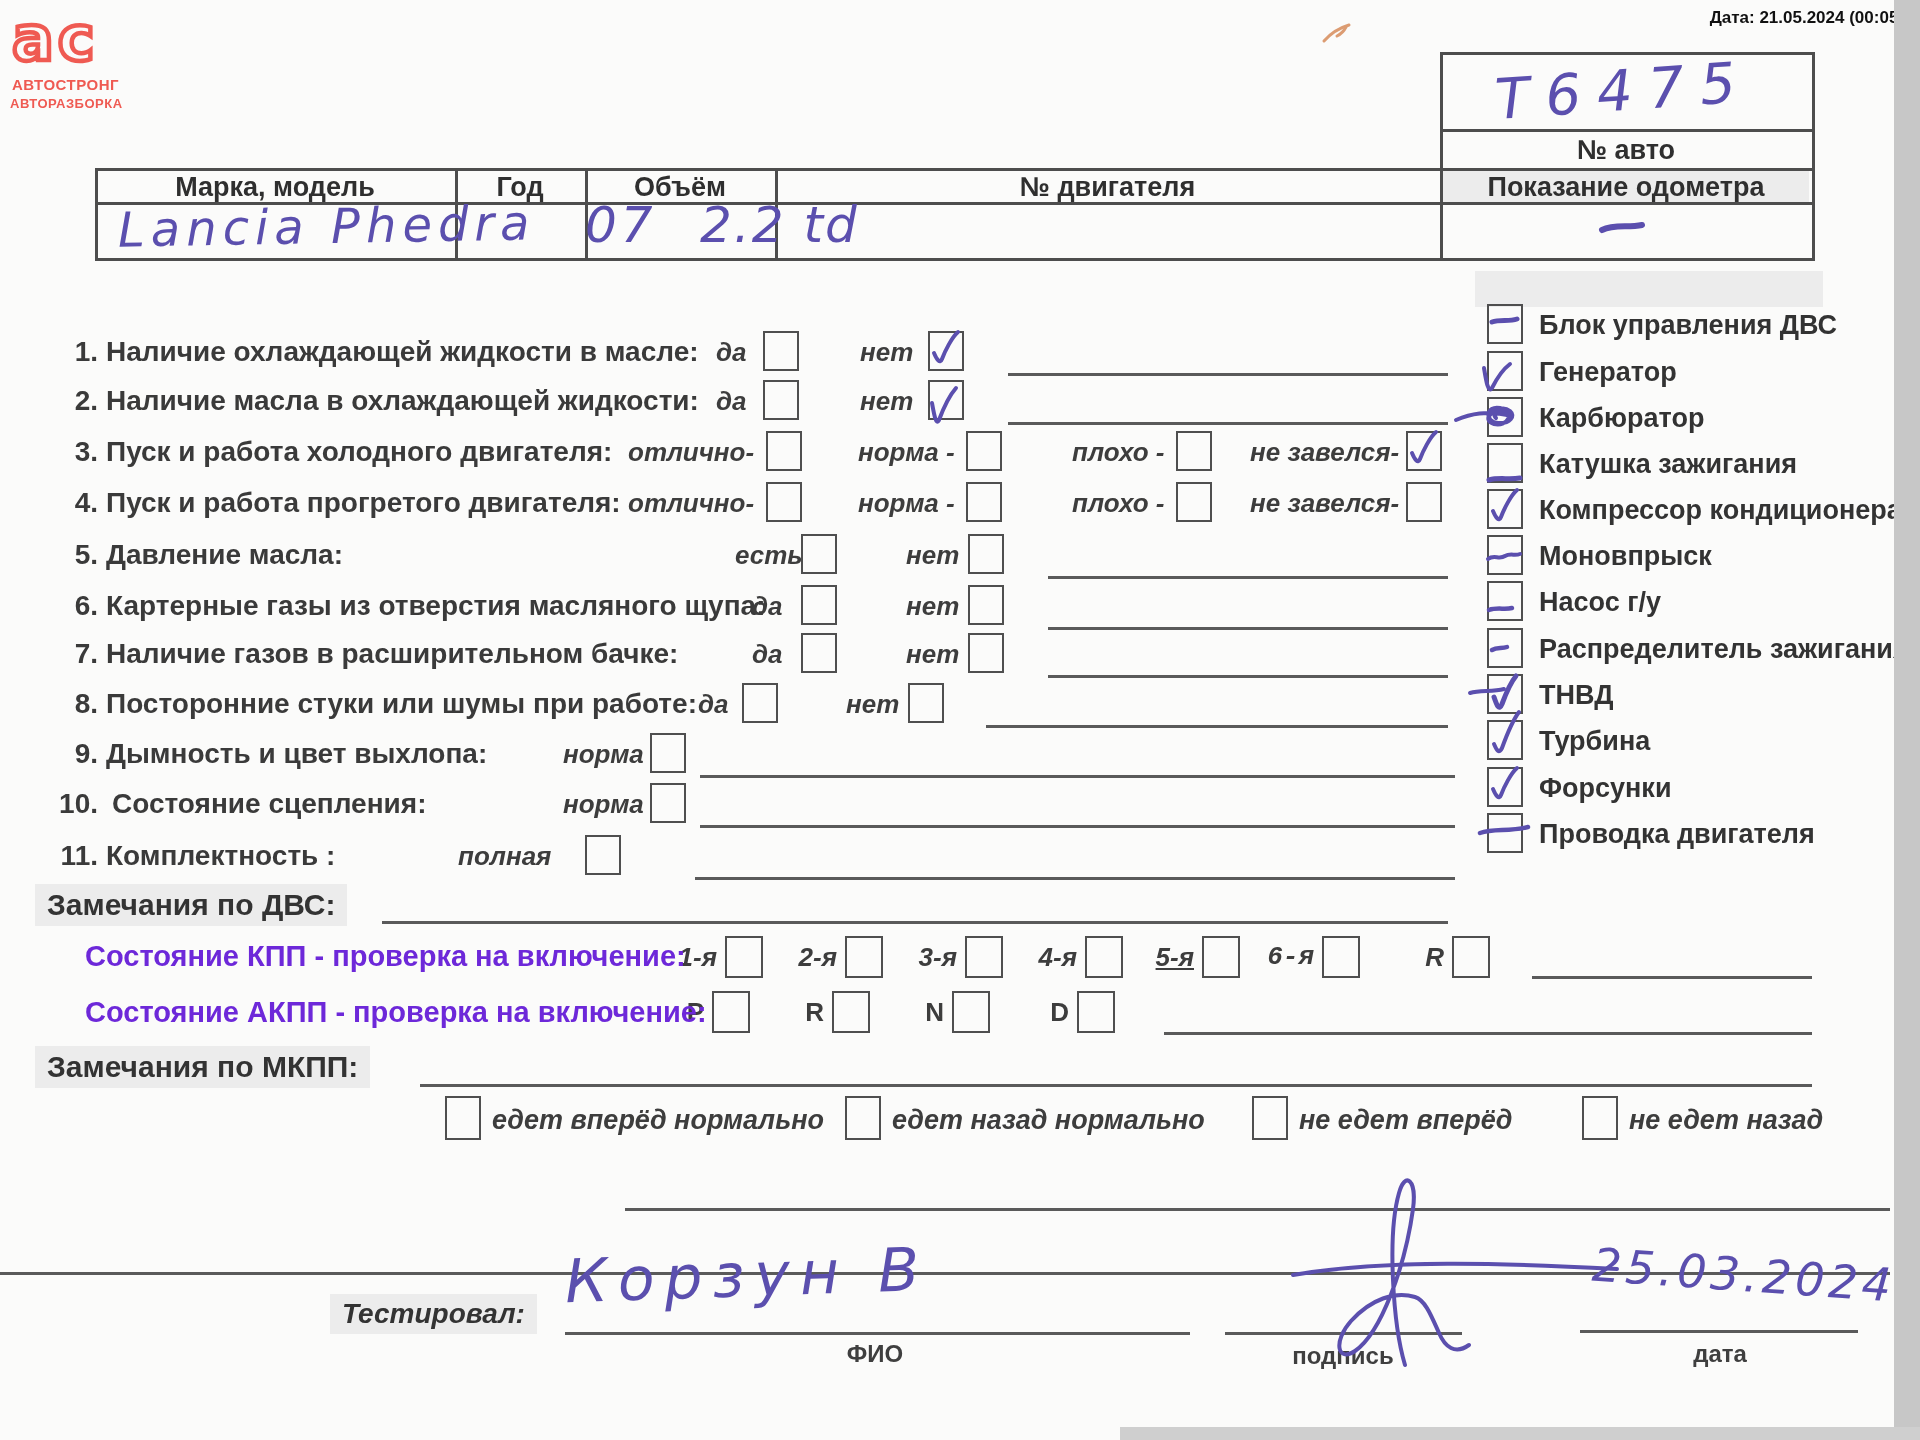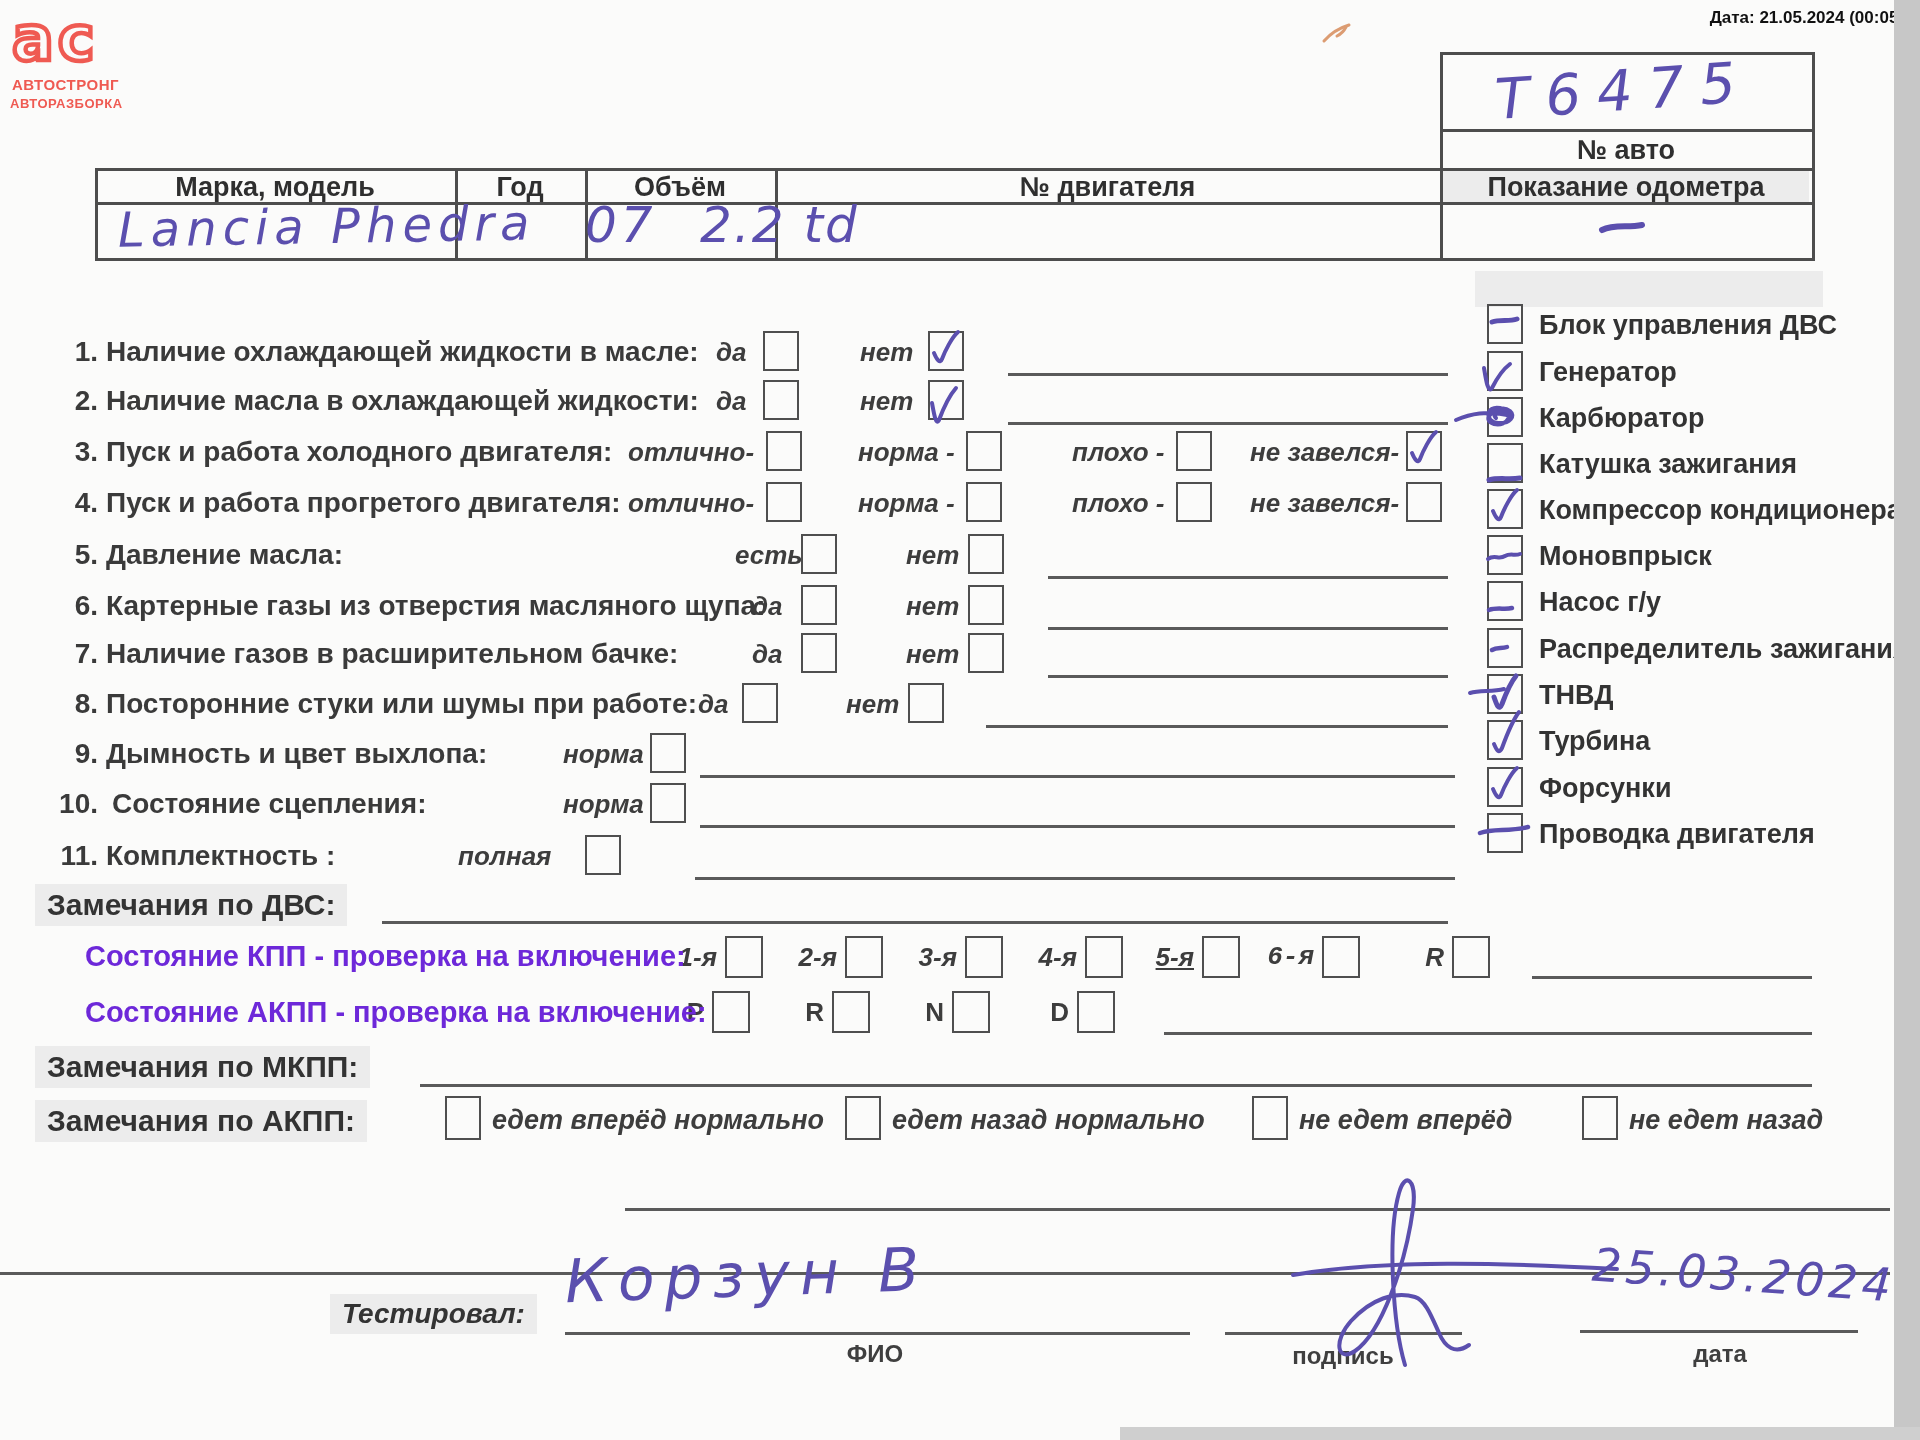--- a/index.html
+++ b/index.html
@@ -279,21 +279,20 @@
 
   <div class="plainsec" style="left:85px;top:940px;">Состояние КПП - проверка на включение:</div>
   <div class="wline" style="left:1532px;top:976px;width:280px;"></div>
 
   <div class="plainsec" style="left:85px;top:996px;">Состояние АКПП - проверка на включение:</div>
   <div class="wline" style="left:1164px;top:1032px;width:648px;"></div>
 
   <div class="sec" style="left:35px;top:1046px;">Замечания по МКПП:</div>
   <div class="wline" style="left:420px;top:1084px;width:1392px;"></div>
 
-  <div class="sec" style="left:35px;top:1100px;">Замечания по АКПП:</div>
 
   <div class="wline" style="left:625px;top:1208px;width:1265px;"></div>
 
   <div class="wline" style="left:0px;top:1272px;width:1890px;"></div>
 
   <div class="sec" style="left:330px;top:1294px;font-style:italic;font-size:28px;">Тестировал:</div>
   <div class="wline" style="left:565px;top:1332px;width:625px;"></div>
   <div class="caption" style="left:800px;top:1340px;width:150px;">ФИО</div>
   <div class="wline" style="left:1225px;top:1332px;width:237px;"></div>
   <div class="caption" style="left:1268px;top:1342px;width:150px;">подпись</div>

